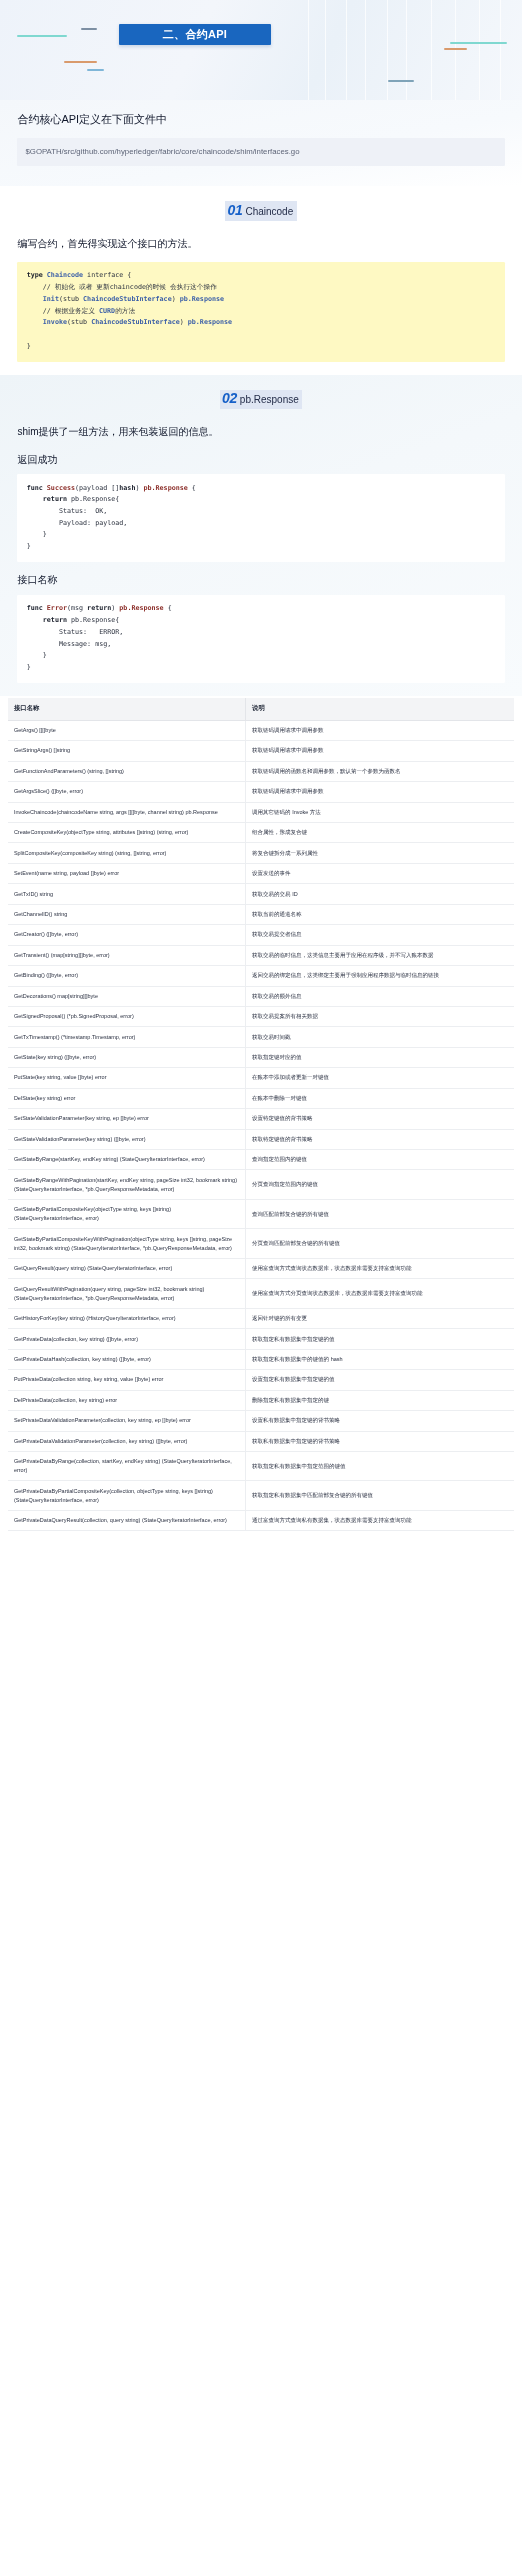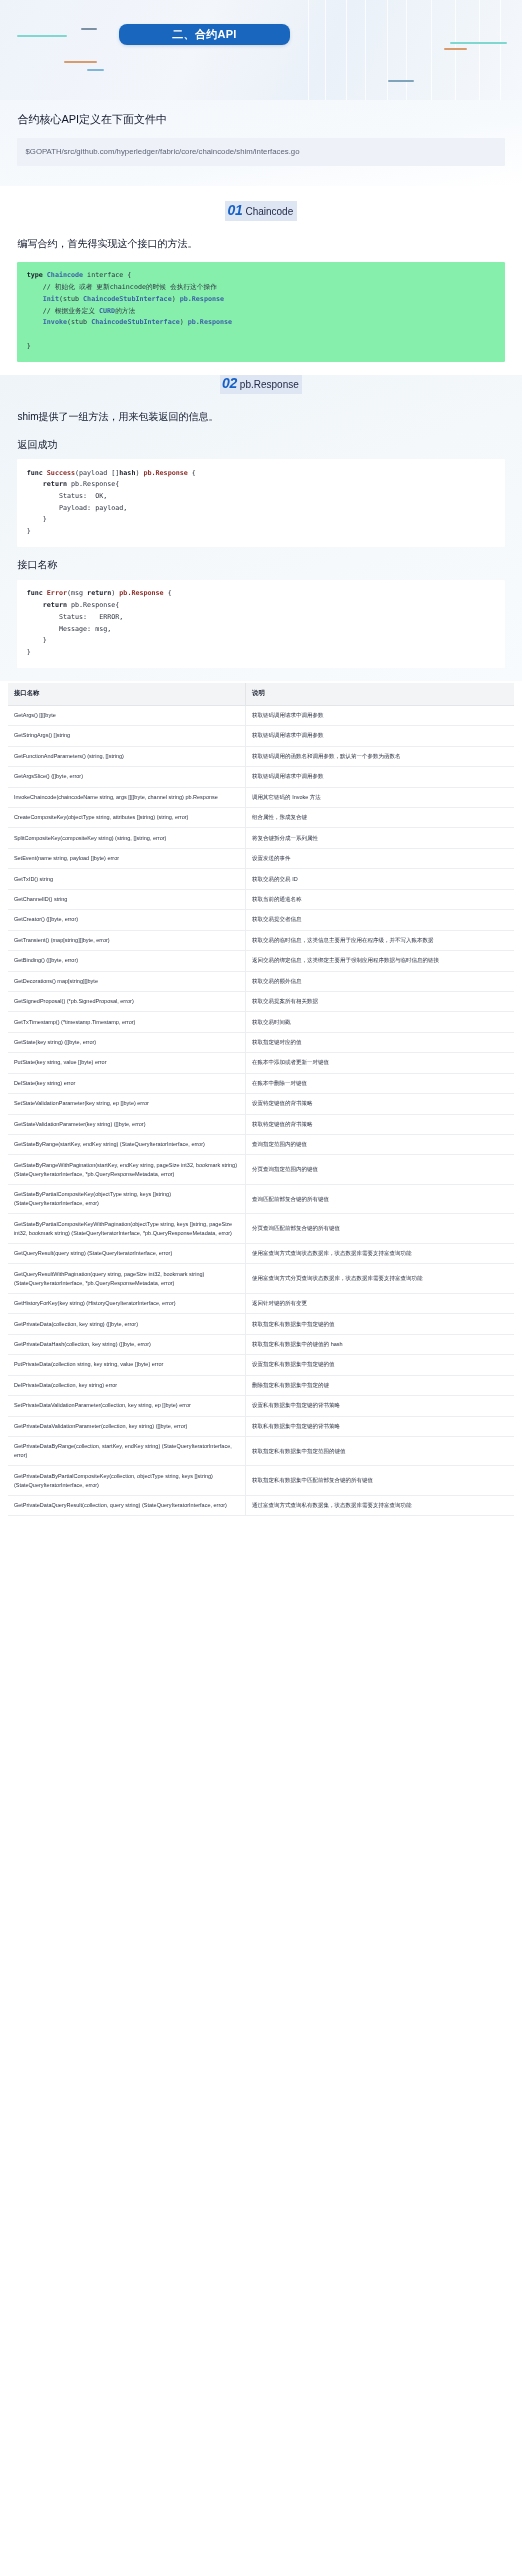--- a/index.html
+++ b/index.html
@@ -18,23 +18,23 @@
     position: relative;
     height: 100px;
     background: linear-gradient(115deg,#eef3fa 0%,#f3f6fb 38%,#eaf1f8 62%,#f5f8fc 100%);
     overflow: hidden;
   }
   .hero .vstripe {
     position:absolute; top:0; bottom:0; width:0.6px; background:rgba(255,255,255,.75);
   }
   .hero-banner {
     position:absolute; left:119px; top:24.4px;
-    width:171px; height:21px;
+    width:152px; height:21px;
     background:#1966bf;
-    border-radius:8px;
+    border-radius:1px;
     display:flex; align-items:center; justify-content:center;
     box-shadow:0 1.2px 3.5px rgba(20,70,140,.18);
   }
   .hero-banner-text {
     color:#ffffff; font-size:11px; font-weight:700; letter-spacing:0.3px;
     line-height:1;
   }
   .dash { position:absolute; height:1.7px; border-radius:1.2px; }
 
   
@@ -52,21 +52,21 @@
     line-height:1.95;
     padding:5.8px 8.1px 7px 8.1px;
     word-break:break-all;
     border-radius:1.2px;
   }
 
   .section {
     padding: 0 17.4px 12.8px 17.4px;
   }
   .sec-white { background:#ffffff; padding-top:15px; }
-  .sec-tint  { background:linear-gradient(160deg,#eef4f8 0%,#f4f8fb 45%,#f8fbfd 100%); }
+  .sec-tint  { background:linear-gradient(160deg,#eef4f8 0%,#f4f8fb 45%,#f8fbfd 100%); padding-top:15px; }
   .sec-tint2 { background:linear-gradient(160deg,#eaf3f6 0%,#f2f7fa 40%,#fbfcfe 100%); padding-top:15px; }
 
   .sec-head {
     text-align:center;
     margin:0 0 14px 0;
   }
   .sec-head-inner {
     display:inline-block;
     background:#dfe6f3;
     padding:0.6px 3.5px 1.2px 2.3px;
@@ -81,21 +81,21 @@
   }
 
   .para {
     font-size:10px; color:#10172b; line-height:1.85; margin:0 0 9.3px 0;
   }
   .sub-label {
     font-size:10px; color:#10172b; line-height:1.8; margin:9.3px 0 5.8px 0;
   }
 
   .code {
-    background:#86efac;
+    background:#fef9c3;
     padding:8.1px 9.3px 9.3px 9.3px;
     font-family:"DejaVu Sans Mono","Liberation Mono",monospace;
     font-size:6.7px;
     line-height:1.75;
     color:#2d3340;
     white-space:pre;
     overflow-x:hidden;
     border-radius:1.2px;
   }
   .code-white { background:#ffffff; }

